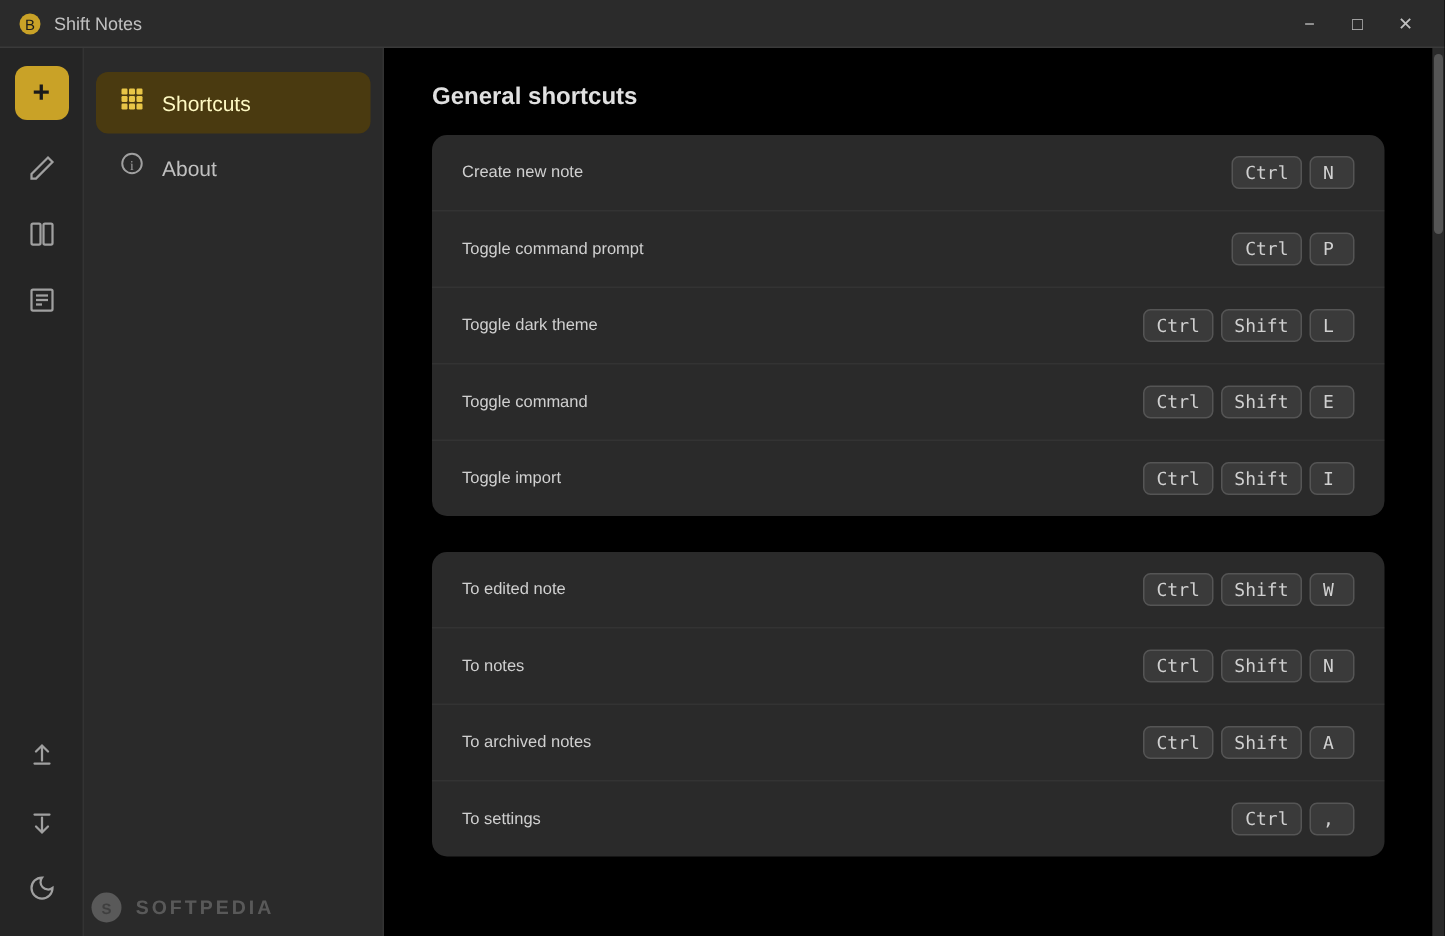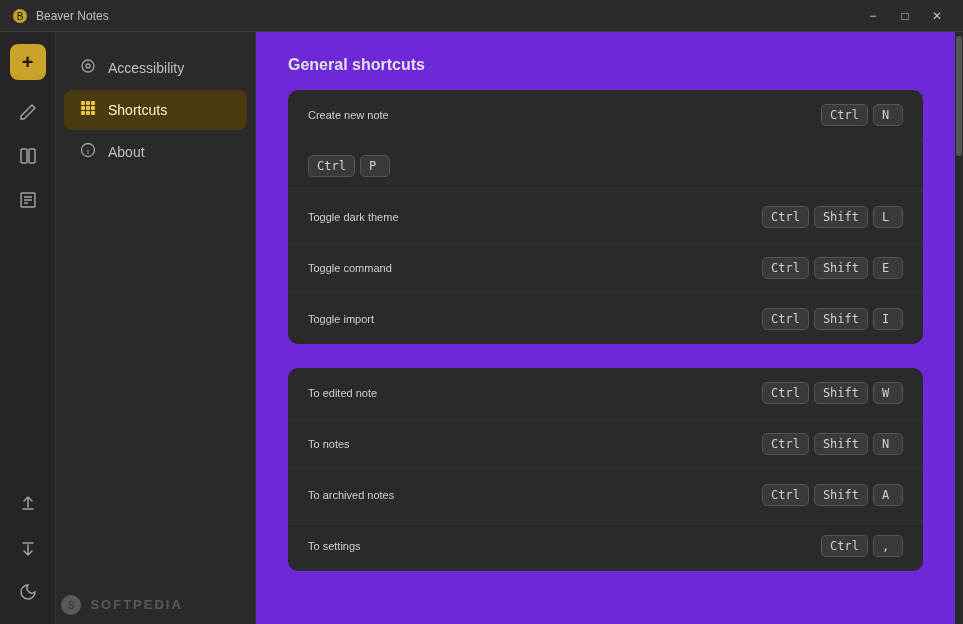--- a/index.html
+++ b/index.html
@@ -119,21 +119,21 @@
     }
     .nav-icon {
       font-size: 16px;
       width: 20px;
       text-align: center;
     }
 
     
     .content {
       flex: 1;
-      background: #6d28d9;
+      background: #000000;
       padding: 24px 32px;
       overflow-y: auto;
     }
 
     
     .content::-webkit-scrollbar { width: 8px; }
     .content::-webkit-scrollbar-track { background: #2a2a2a; }
     .content::-webkit-scrollbar-thumb { background: #555; border-radius: 4px; }
 
     .section-title {
@@ -211,21 +211,21 @@
   </style>
 </head>
 <body>
 
 <div class="titlebar">
   <div class="titlebar-left">
     <svg class="titlebar-icon" viewBox="0 0 16 16">
       <circle cx="8" cy="8" r="7" fill="#c9a227"></circle>
       <text x="8" y="12" text-anchor="middle" font-size="10" fill="#1a1a1a">B</text>
     </svg>
-    <span class="titlebar-title">Beaver Notes</span>
+    <span class="titlebar-title">Shift Notes</span>
   </div>
   <div class="titlebar-controls">
     <button class="titlebar-btn">−</button>
     <button class="titlebar-btn">□</button>
     <button class="titlebar-btn close">✕</button>
   </div>
 </div>
 
 <div class="app-body">
 
@@ -262,29 +262,20 @@
       </svg>
     </button>
     <button class="icon-btn">
       <svg width="20" height="20" viewBox="0 0 20 20" fill="none">
         <path d="M10 3a7 7 0 1 0 7 7 5 5 0 0 1-7-7z" stroke="#a0a0a0" stroke-width="1.5" fill="none"></path>
       </svg>
     </button>
   </div>
 
   <div class="settings-nav">
-    <div class="nav-item">
-      <span class="nav-icon">
-        <svg width="16" height="16" viewBox="0 0 16 16" fill="none">
-          <circle cx="8" cy="8" r="6" stroke="#a0a0a0" stroke-width="1.3"></circle>
-          <circle cx="8" cy="8" r="2" stroke="#a0a0a0" stroke-width="1.3"></circle>
-        </svg>
-      </span>
-      <span>Accessibility</span>
-    </div>
     <div class="nav-item active">
       <span class="nav-icon">
         <svg width="16" height="16" viewBox="0 0 16 16" fill="none">
           <rect x="1" y="1" width="4" height="4" rx="0.8" fill="#e8c547"></rect>
           <rect x="6" y="1" width="4" height="4" rx="0.8" fill="#e8c547"></rect>
           <rect x="11" y="1" width="4" height="4" rx="0.8" fill="#e8c547"></rect>
           <rect x="1" y="6" width="4" height="4" rx="0.8" fill="#e8c547"></rect>
           <rect x="6" y="6" width="4" height="4" rx="0.8" fill="#e8c547"></rect>
           <rect x="11" y="6" width="4" height="4" rx="0.8" fill="#e8c547"></rect>
           <rect x="1" y="11" width="4" height="4" rx="0.8" fill="#e8c547"></rect>
@@ -310,20 +301,21 @@
     <div class="section-title">General shortcuts</div>
     <div class="shortcuts-card">
       <div class="shortcut-row">
         <span class="shortcut-label">Create new note</span>
         <div class="shortcut-keys">
           <span class="key">Ctrl</span>
           <span class="key">N</span>
         </div>
       </div>
       <div class="shortcut-row">
+        <span class="shortcut-label">Toggle command prompt</span>
         <div class="shortcut-keys">
           <span class="key">Ctrl</span>
           <span class="key">P</span>
         </div>
       </div>
       <div class="shortcut-row">
         <span class="shortcut-label">Toggle dark theme</span>
         <div class="shortcut-keys">
           <span class="key">Ctrl</span>
           <span class="key">Shift</span>

